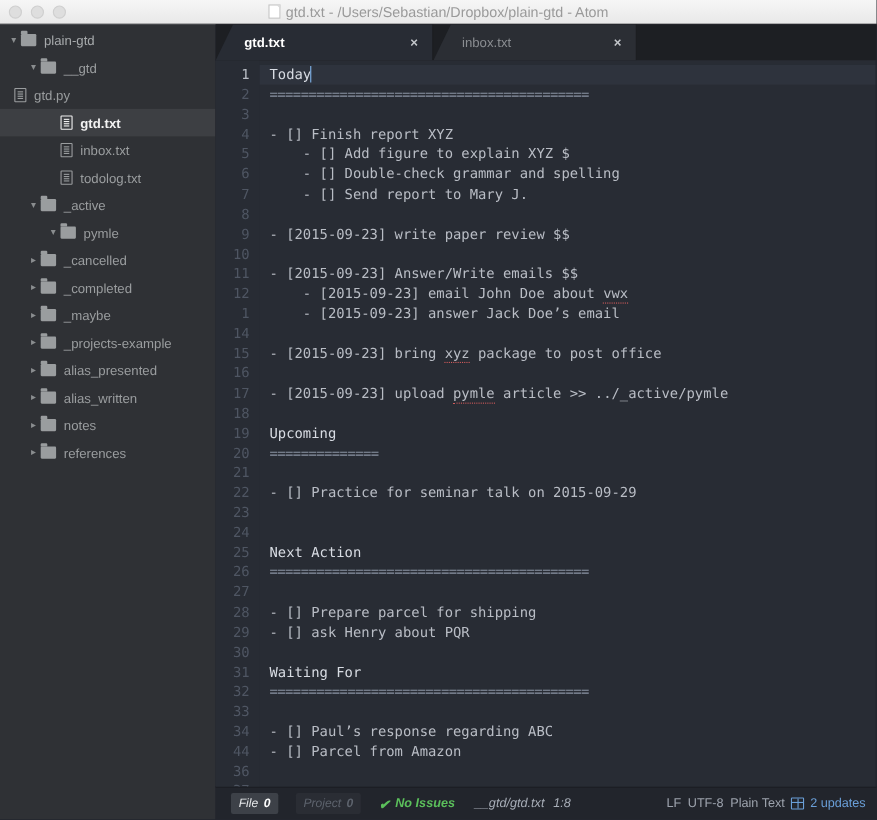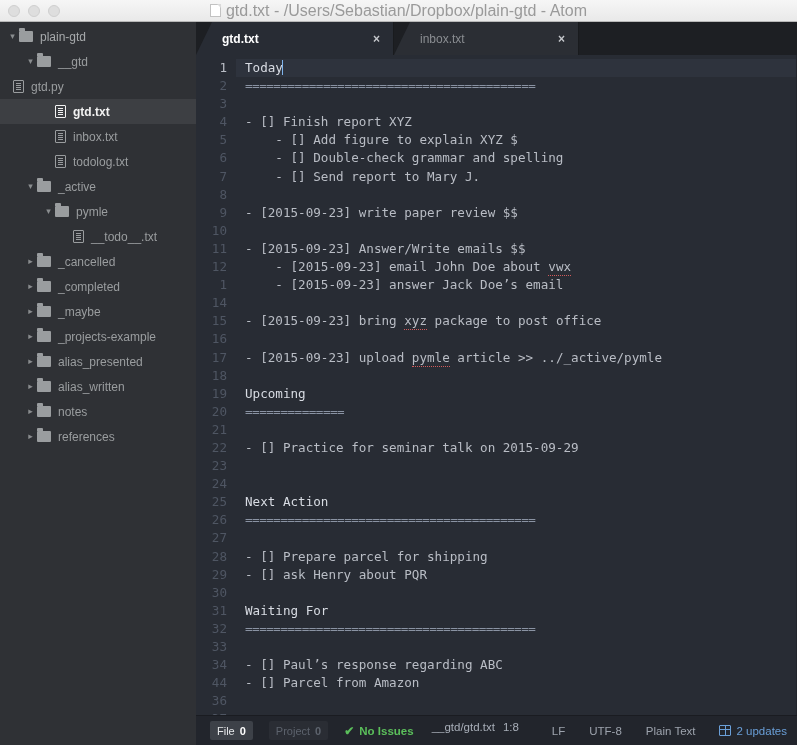--- a/index.html
+++ b/index.html
@@ -32,21 +32,21 @@
     width: 12px; height: 12px; border-radius: 50%;
     background: #dedede; border: 1px solid #cfcfcf;
   }
   .title-center {
     position: absolute; left: 0; right: 0;
     display: flex; align-items: center; justify-content: center;
     gap: 5px;
     pointer-events: none;
   }
   .title-text {
-    font-size: 16px; color: #9a9a9a; white-space: nowrap;
+    font-size: 13px; color: #9a9a9a; white-space: nowrap;
   }
   .doc-icon {
     width: 11px; height: 13px;
     background: #ffffff;
     border: 1px solid #c2c2c2;
     position: relative;
   }
   .doc-icon:after {
     content: ""; position: absolute; right: -1px; top: -1px;
     border-left: 4px solid transparent;
@@ -219,22 +219,22 @@
   
   .statusbar {
     height: 30px; flex: 0 0 30px;
     background: #22252c;
     border-top: 1px solid #1a1c21;
     display: flex; align-items: center;
     font-size: 11.5px;
     color: #9da3ad;
     padding: 0 10px 0 0;
   }
-  .status-left { display: flex; gap: 0; padding-left: 14px; }
-  .status-right { display: flex; align-items: center; gap: 24px; margin-left: auto; }
+  .status-left { display: flex; align-items: center; gap: 0; padding-left: 14px; font-style: italic; }
+  .status-right { display: flex; align-items: center; gap: 6px; margin-left: auto; }
   .pill {
     display: flex; align-items: center;
     height: 19px; padding: 0 7px;
     font-size: 11px;
     border-radius: 2px;
   }
   .pill.file { background: #3d4148; color: #e6e8ea; }
   .pill.project { background: #2a2d34; color: #5d636d; }
   .pill .cnt { font-weight: bold; margin-left: 5px; }
   .pill.file .cnt { color: #ffffff; }
@@ -320,25 +320,20 @@
         </div>
         <div class="tree-row" style="padding-left: 24px;">
           <span class="twisty">▾</span>
           <span class="folder-icon"></span>
           <span>_active</span>
         </div>
         <div class="tree-row" style="padding-left: 42px;">
           <span class="twisty">▾</span>
           <span class="folder-icon"></span>
           <span>pymle</span>
-        </div>
-        <div class="tree-row" style="padding-left: 60px;">
-          <span class="twisty"></span>
-          <span class="file-icon"></span>
-          <span>__todo__.txt</span>
         </div>
         <div class="tree-row" style="padding-left: 24px;">
           <span class="twisty">▸</span>
           <span class="folder-icon"></span>
           <span>_cancelled</span>
         </div>
         <div class="tree-row" style="padding-left: 24px;">
           <span class="twisty">▸</span>
           <span class="folder-icon"></span>
           <span>_completed</span>

